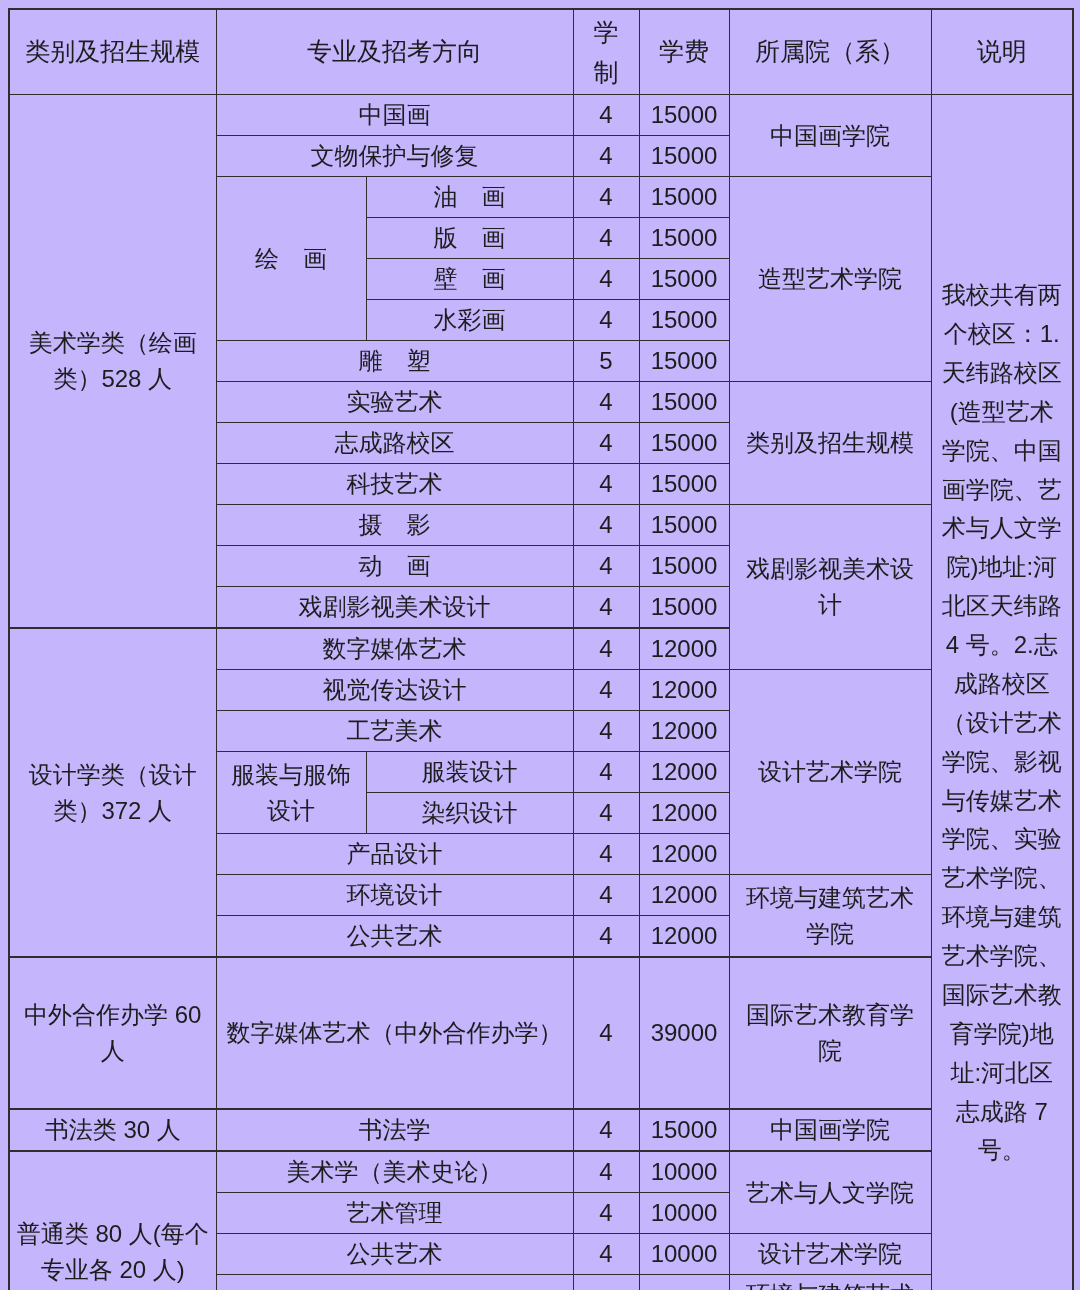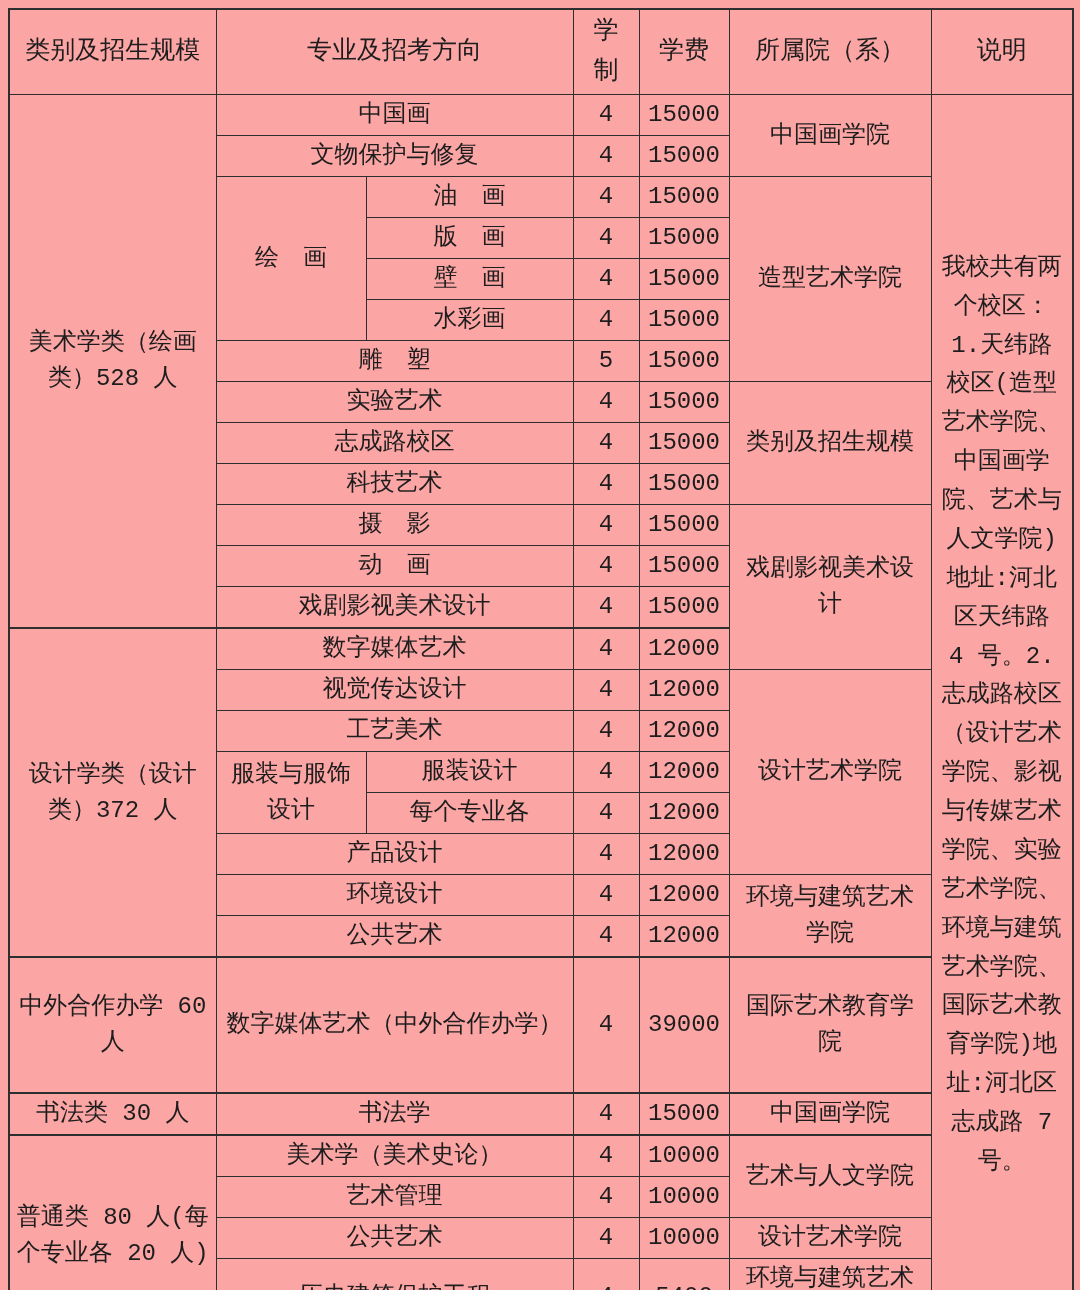--- a/index.html
+++ b/index.html
@@ -1,20 +1,20 @@
 <!DOCTYPE html>
 <html><head>
 <meta charset="utf-8">
 <style>
   html,body{margin:0;padding:0;}
   .page{
     position:relative;
     width:1080px;height:1290px;
-    background:#fca5a5;
-    font-family:Liberation Mono, monospace;
+    background:#c4b5fd;
+    font-family:Liberation Sans, sans-serif;
     color:#1d1d1d;
   }
   table.adm{
     position:absolute;left:8px;top:8px;
     border-collapse:collapse;
     table-layout:fixed;
     width:1064px;
     border:2.5px solid #2e2e2e;
   }
   .adm td,.adm th{
@@ -24,21 +24,21 @@
     font-size:24px;
     font-weight:normal;
     line-height:1.5;
     padding:2px 6px;
     overflow:hidden;
     box-sizing:border-box;
   }
   .adm th{font-size:25px;}
   tr.hrow{height:80px;}
   tr.r{height:38.5px;}
-  tr.r-tall{height:136px;}
+  tr.r-tall{height:152px;}
   tr.r-big{height:78px;}
   tr.sec td{border-top-width:2.5px;}
   td.note-cell{
     font-size:24px;
     line-height:1.62;
     padding:6px 8px;
     vertical-align:middle;
   }
   .vstack{
     display:inline-block;
@@ -162,21 +162,21 @@
       <td>4</td>
       <td>12000</td>
     </tr>
     <tr class="r">
       <td rowspan="2">服装与服饰设计</td>
       <td>服装设计</td>
       <td>4</td>
       <td>12000</td>
     </tr>
     <tr class="r">
-      <td>每个专业各</td>
+      <td>染织设计</td>
       <td>4</td>
       <td>12000</td>
     </tr>
     <tr class="r">
       <td colspan="2">产品设计</td>
       <td>4</td>
       <td>12000</td>
     </tr>
     <tr class="r">
       <td colspan="2">环境设计</td>

